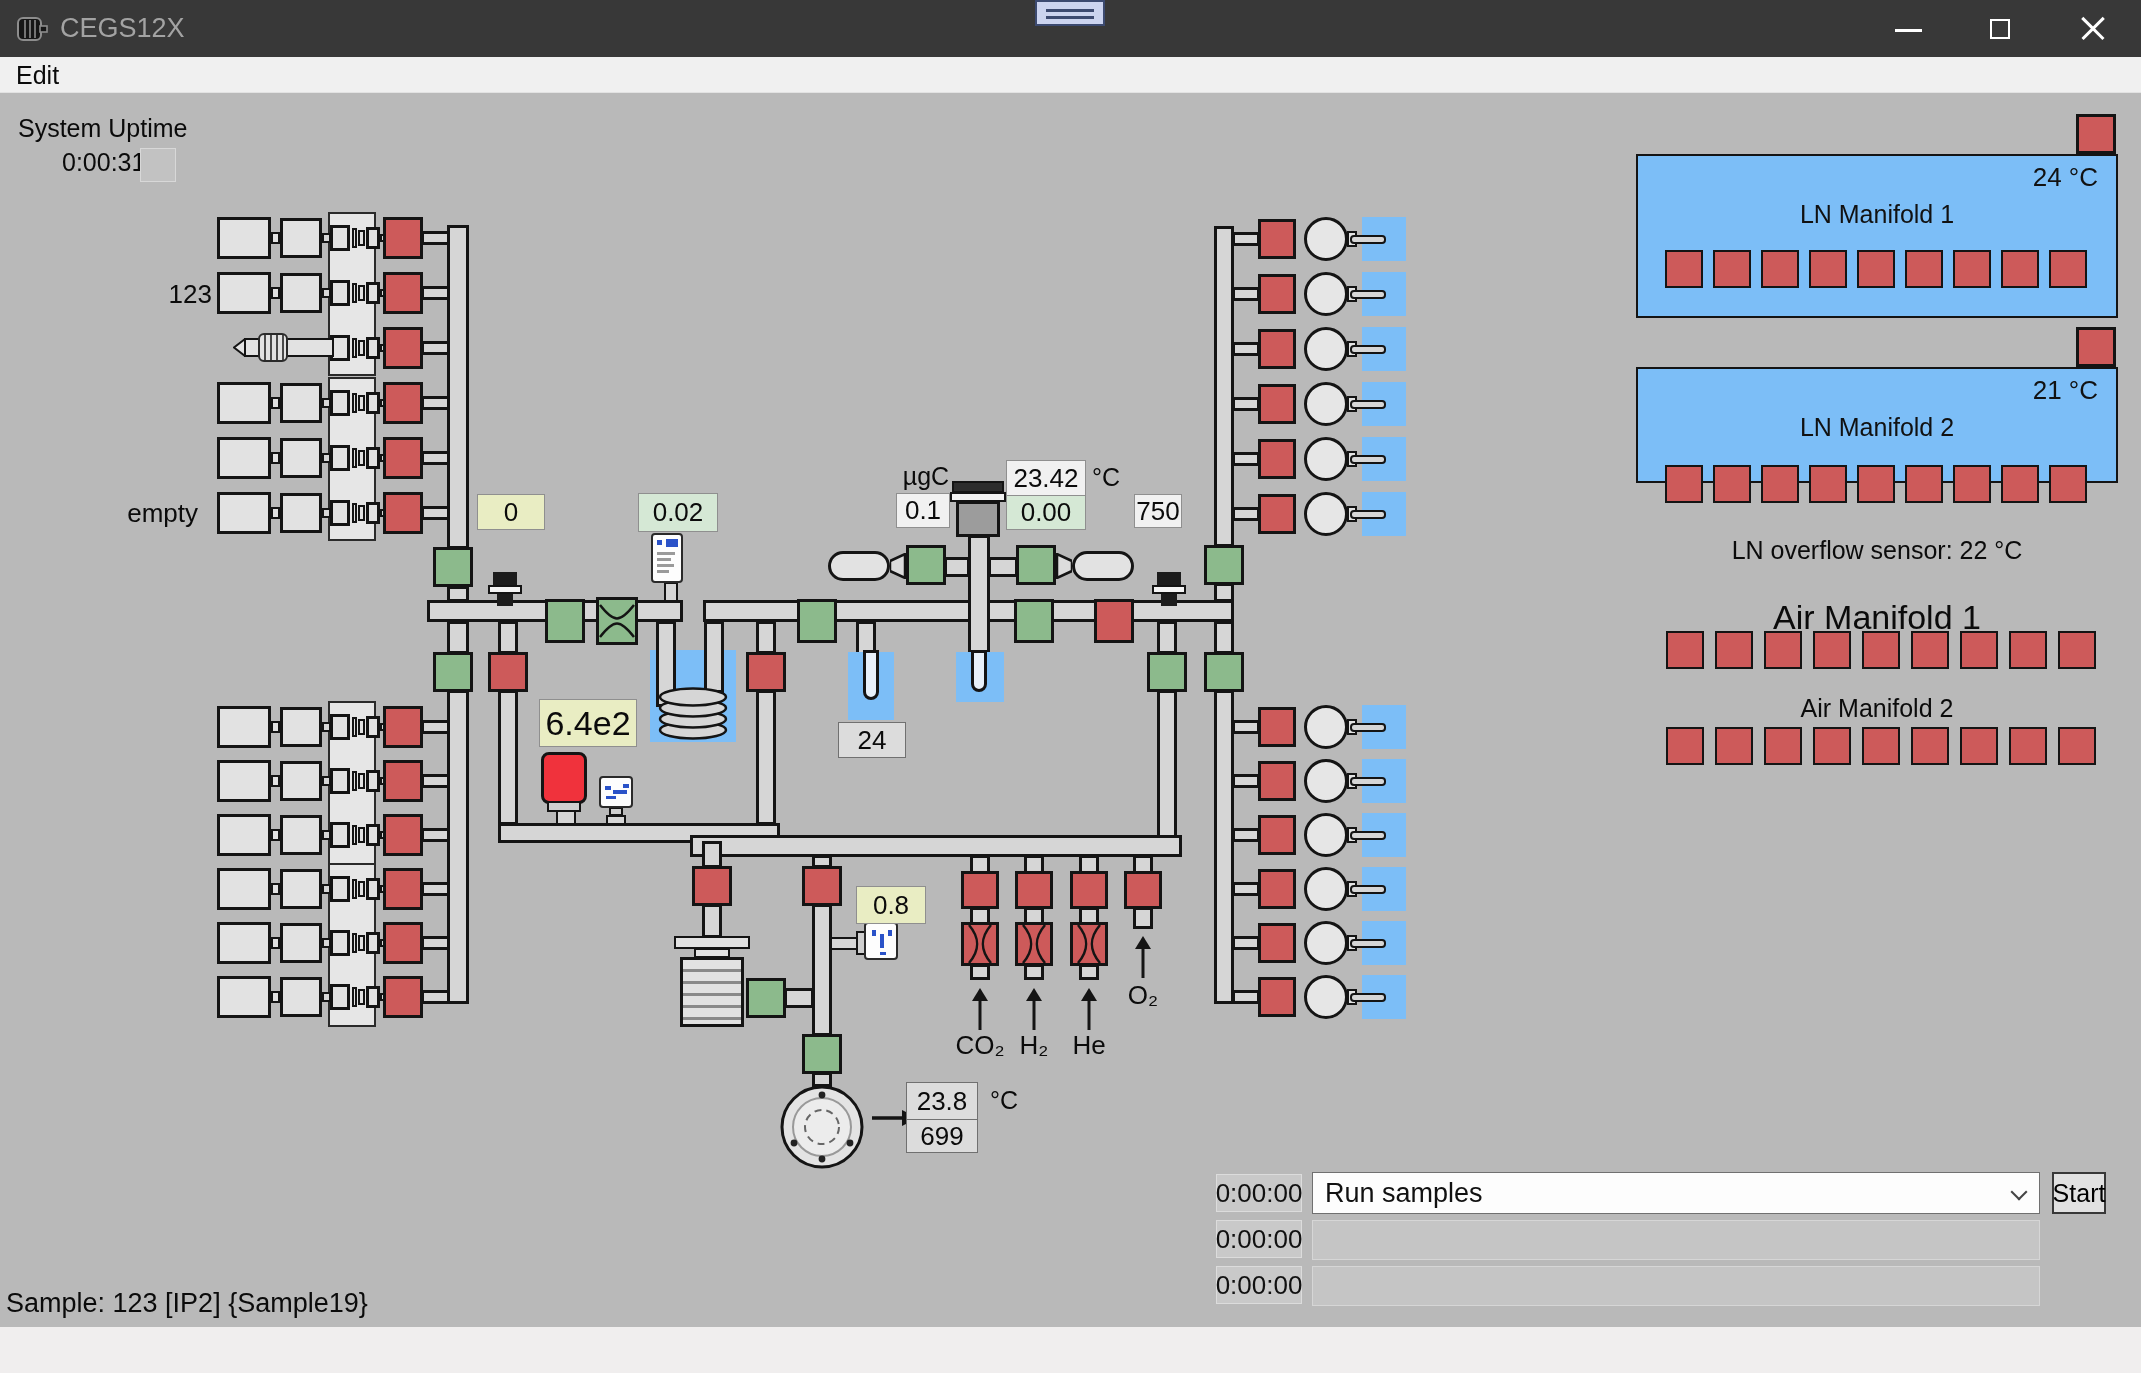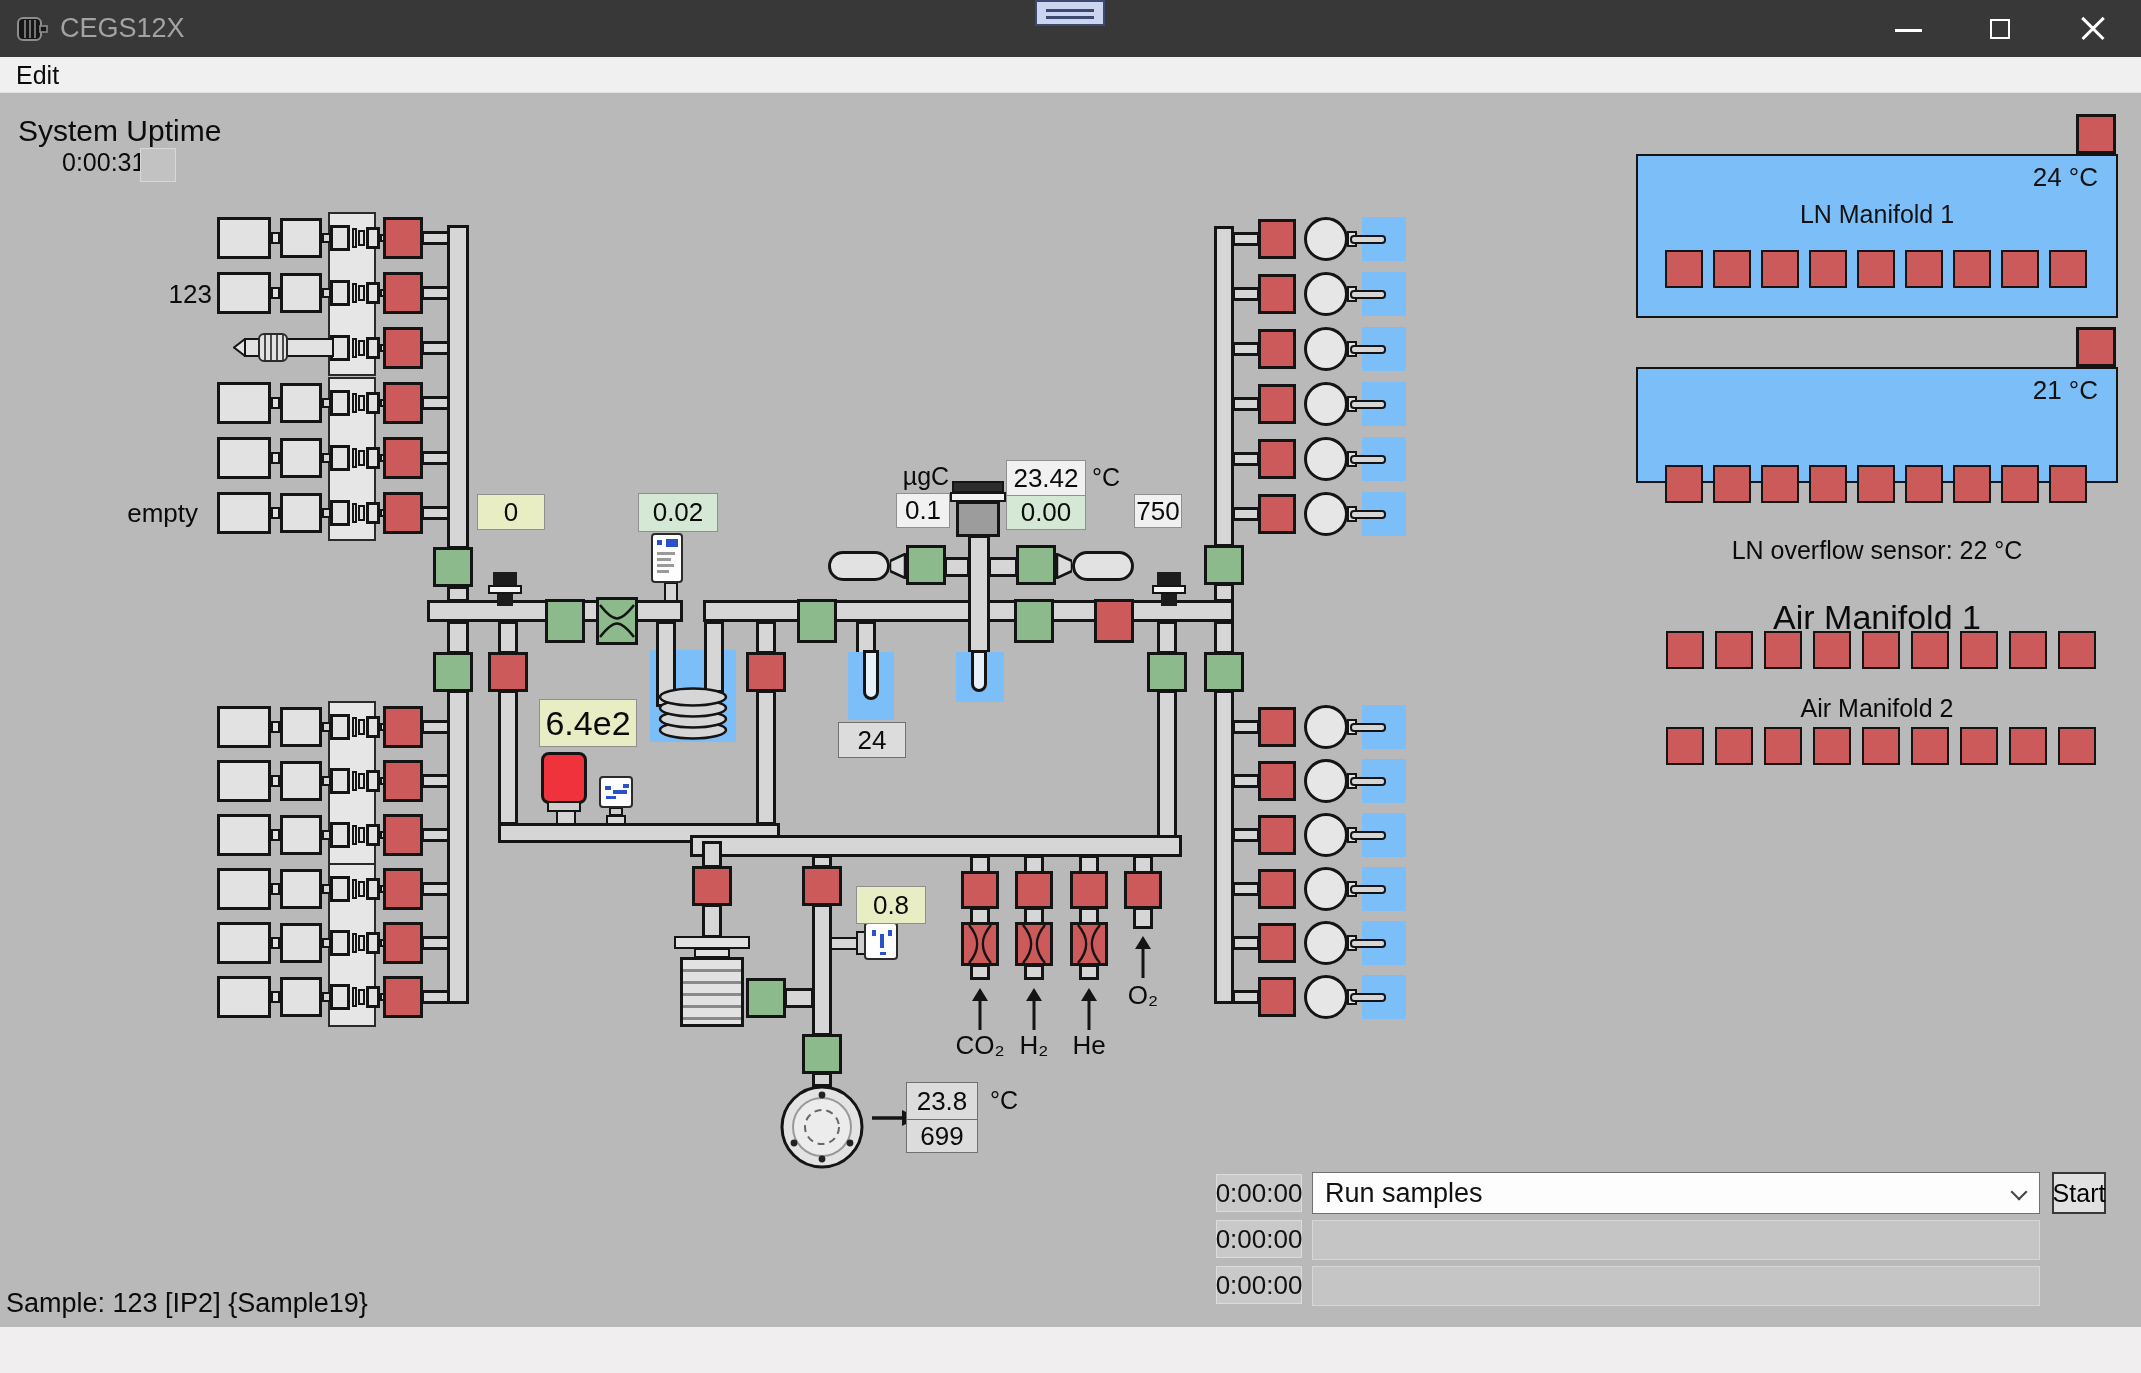--- a/index.html
+++ b/index.html
@@ -109,21 +109,21 @@
     </div>
   <div class="wbtn" style="left:2046px">
     <div class="xbar" style="transform:rotate(45deg)"></div>
     <div class="xbar" style="transform:rotate(-45deg)"></div>
   </div>
 </div>
 <div class="menubar">
   <div class="menu-item">Edit</div>
 </div>
 
-<div class="lbl" style="left:18px;top:114px;font-size:30px">System Uptime</div>
+<div class="lbl" style="left:18px;top:114px;font-size:25px">System Uptime</div>
 <div class="lbl" style="left:62px;top:148px;font-size:25px">0:00:31</div>
 <div class="abs" style="left:140px;top:148px;width:36px;height:34px;background:#c2c2c2;border:1px solid #d8d8d8"></div>
 
 <div class="strip" style="top:212px"></div>
 <div class="strip" style="top:377px"></div>
 <div class="strip" style="top:701px"></div>
 <div class="strip" style="top:863px"></div>
 
 <div class="pp" style="left:447px;top:225px;width:22px;height:324px"></div>
 <div class="gv" style="left:433px;top:547px;width:40px;height:40px"></div>
@@ -618,20 +618,21 @@
       <div class="rsq"></div>
       <div class="rsq"></div>
       <div class="rsq"></div>
       <div class="rsq"></div>
       <div class="rsq"></div>
     </div>
 </div>
 <div class="rv" style="left:2076px;top:327px;width:40px;height:40px"></div>
 <div class="panel" style="top:367px;height:116px">
   <div class="ptemp">21 °C</div>
+  <div class="ptitle">LN Manifold 2</div>
   <div class="sqrow" style="left:27px;top:96px;gap:10px">
     <div class="rsq"></div>
   <div class="rsq"></div>
       <div class="rsq"></div>
       <div class="rsq"></div>
       <div class="rsq"></div>
       <div class="rsq"></div>
       <div class="rsq"></div>
       <div class="rsq"></div>
       <div class="rsq"></div>

